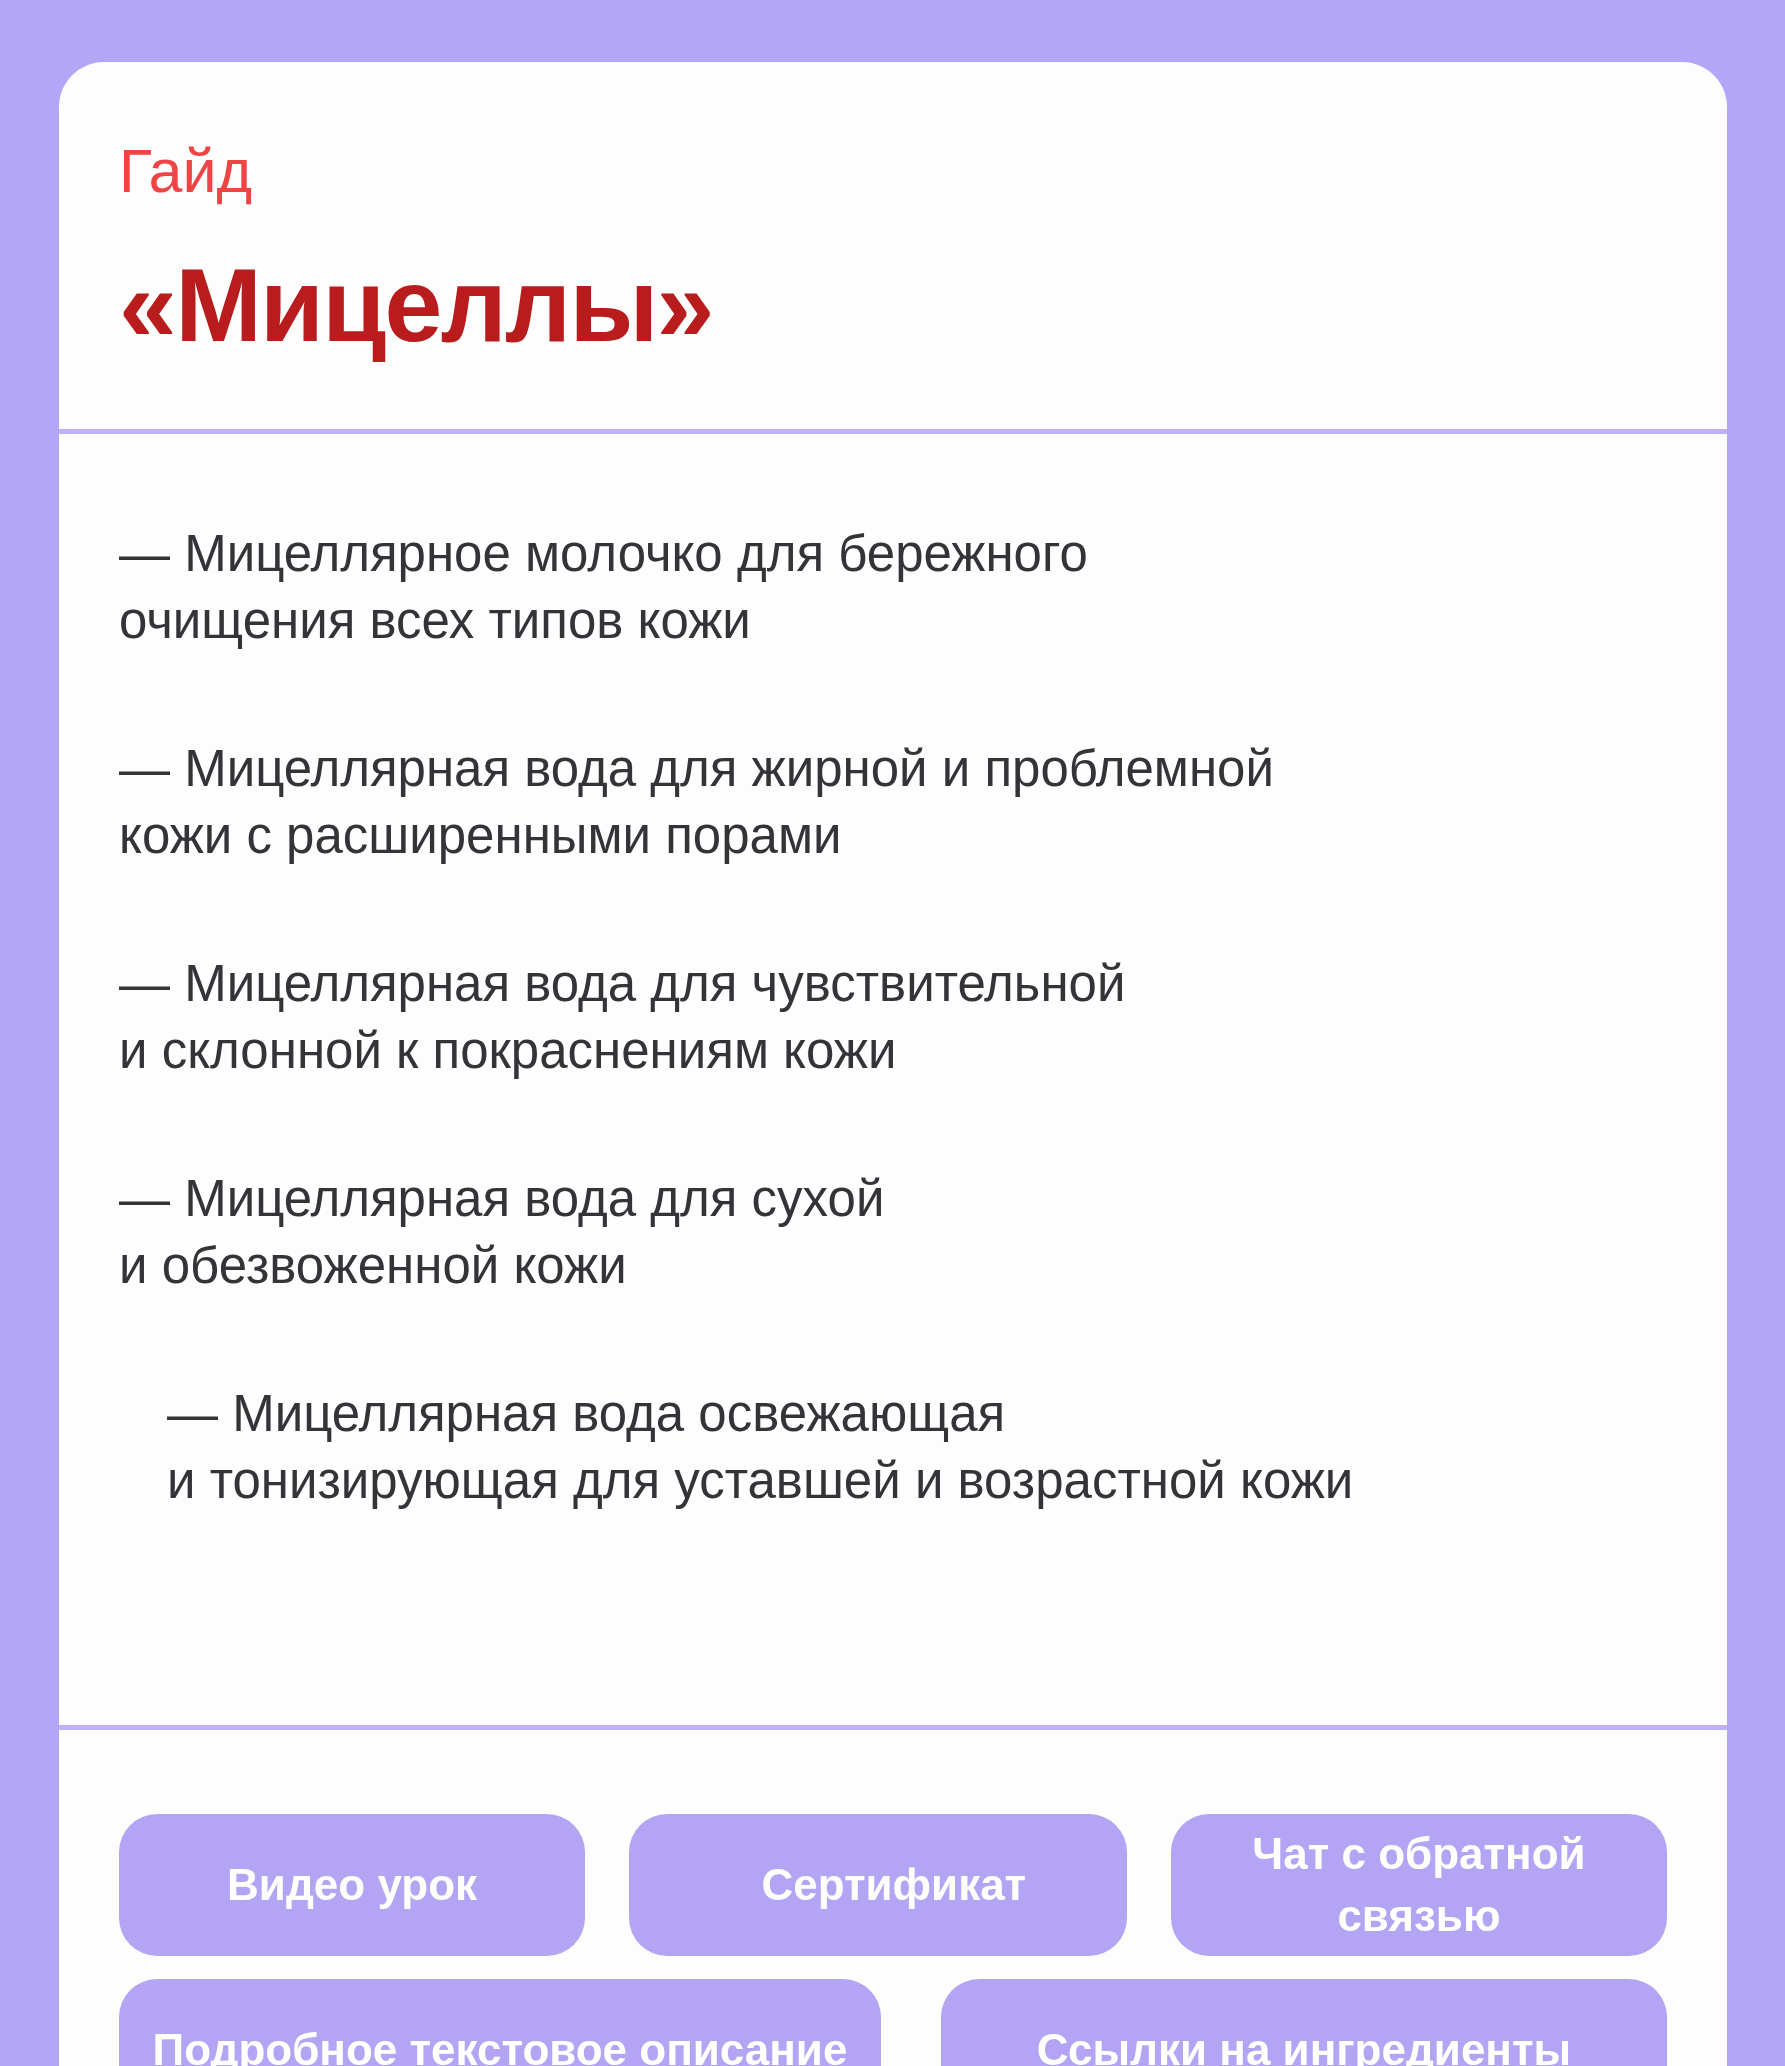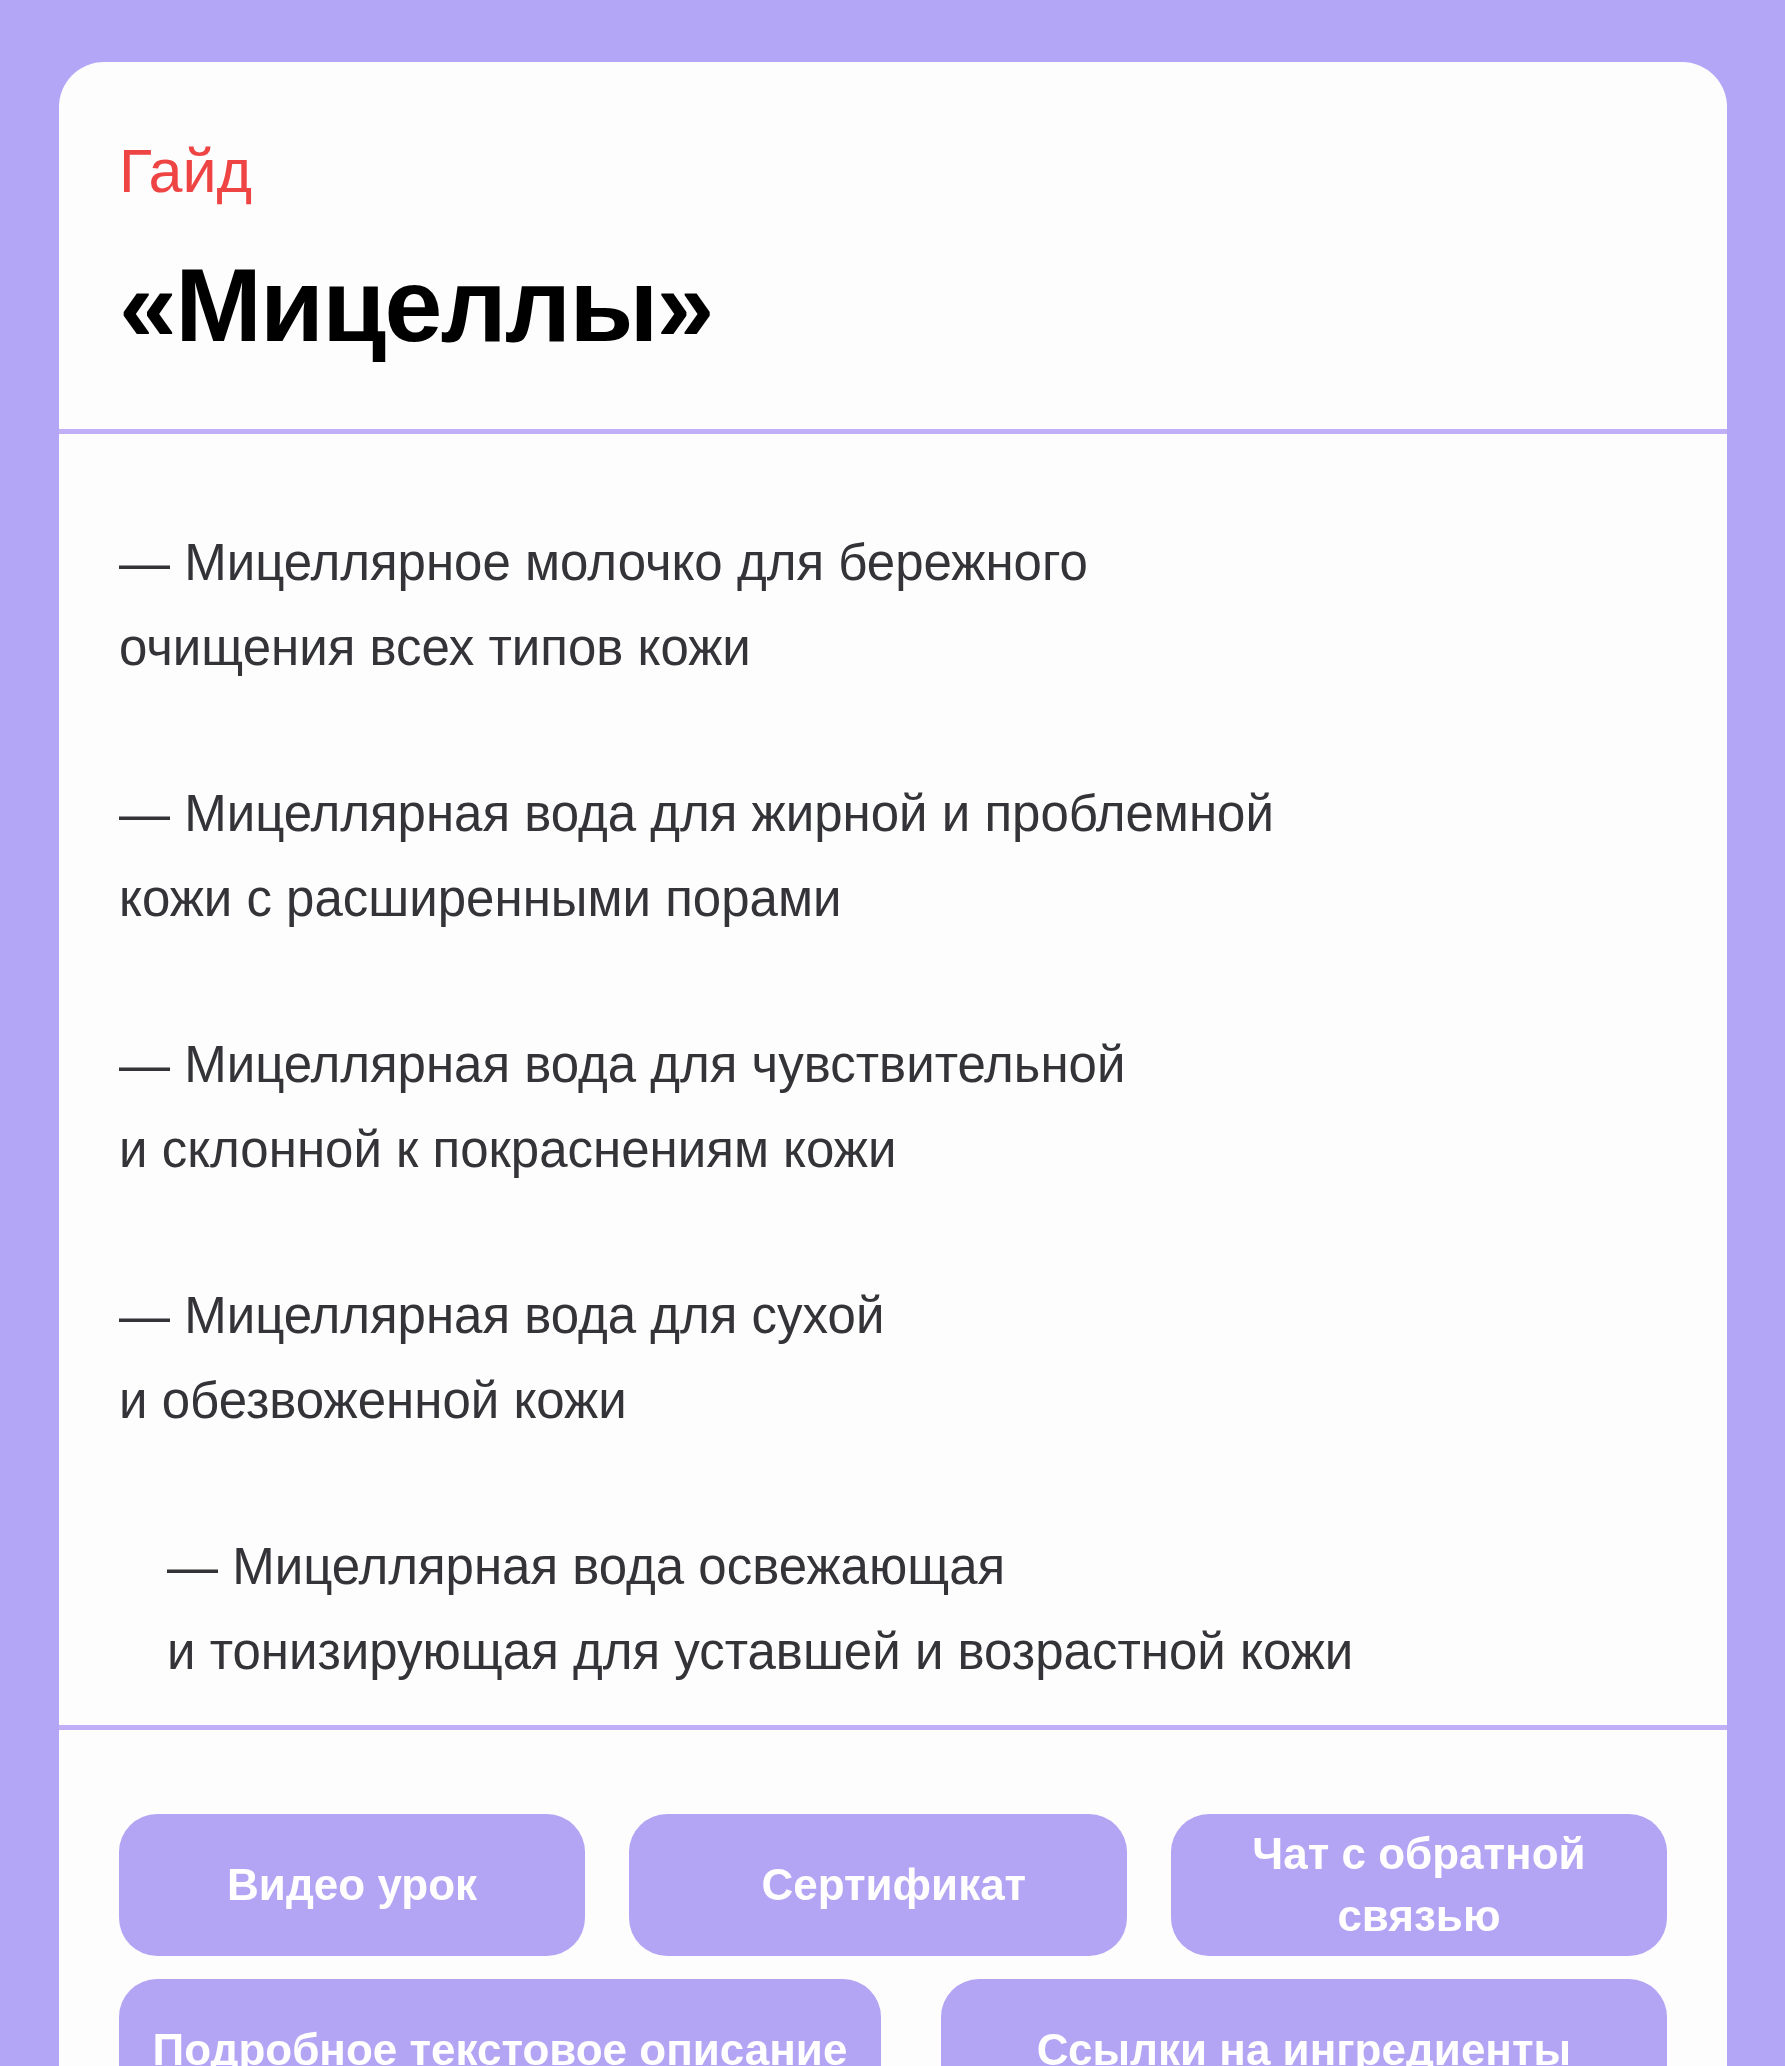--- a/index.html
+++ b/index.html
@@ -34,41 +34,41 @@
     line-height: 1.1;
     font-weight: 400;
     color: #ef4444;
   }
   .title {
     margin-top: 41px;
     font-size: 104px;
     line-height: 1.15;
     font-weight: 700;
     letter-spacing: -1.7px;
-    color: #000000;
+    color: #b91c1c;
   }
   .divider {
     position: absolute;
     left: 0;
     right: 0;
     height: 5.4px;
     background: #c1b0f8;
   }
   .divider-1 { top: 367px; }
   .divider-2 { top: 1663px; }
   .body-text {
     position: absolute;
     top: 458px;
     left: 60px;
     right: 60px;
   }
   .bullet {
     margin: 0 0 81px 0;
     font-size: 51px;
-    line-height: 85px;
+    line-height: 67px;
     font-weight: 400;
     color: #333338;
     white-space: pre-line;
   }
   .bullet:last-child { margin-bottom: 0; margin-left: 48px; }
   .btn-row {
     position: absolute;
     left: 60px;
     right: 60px;
     display: flex;

